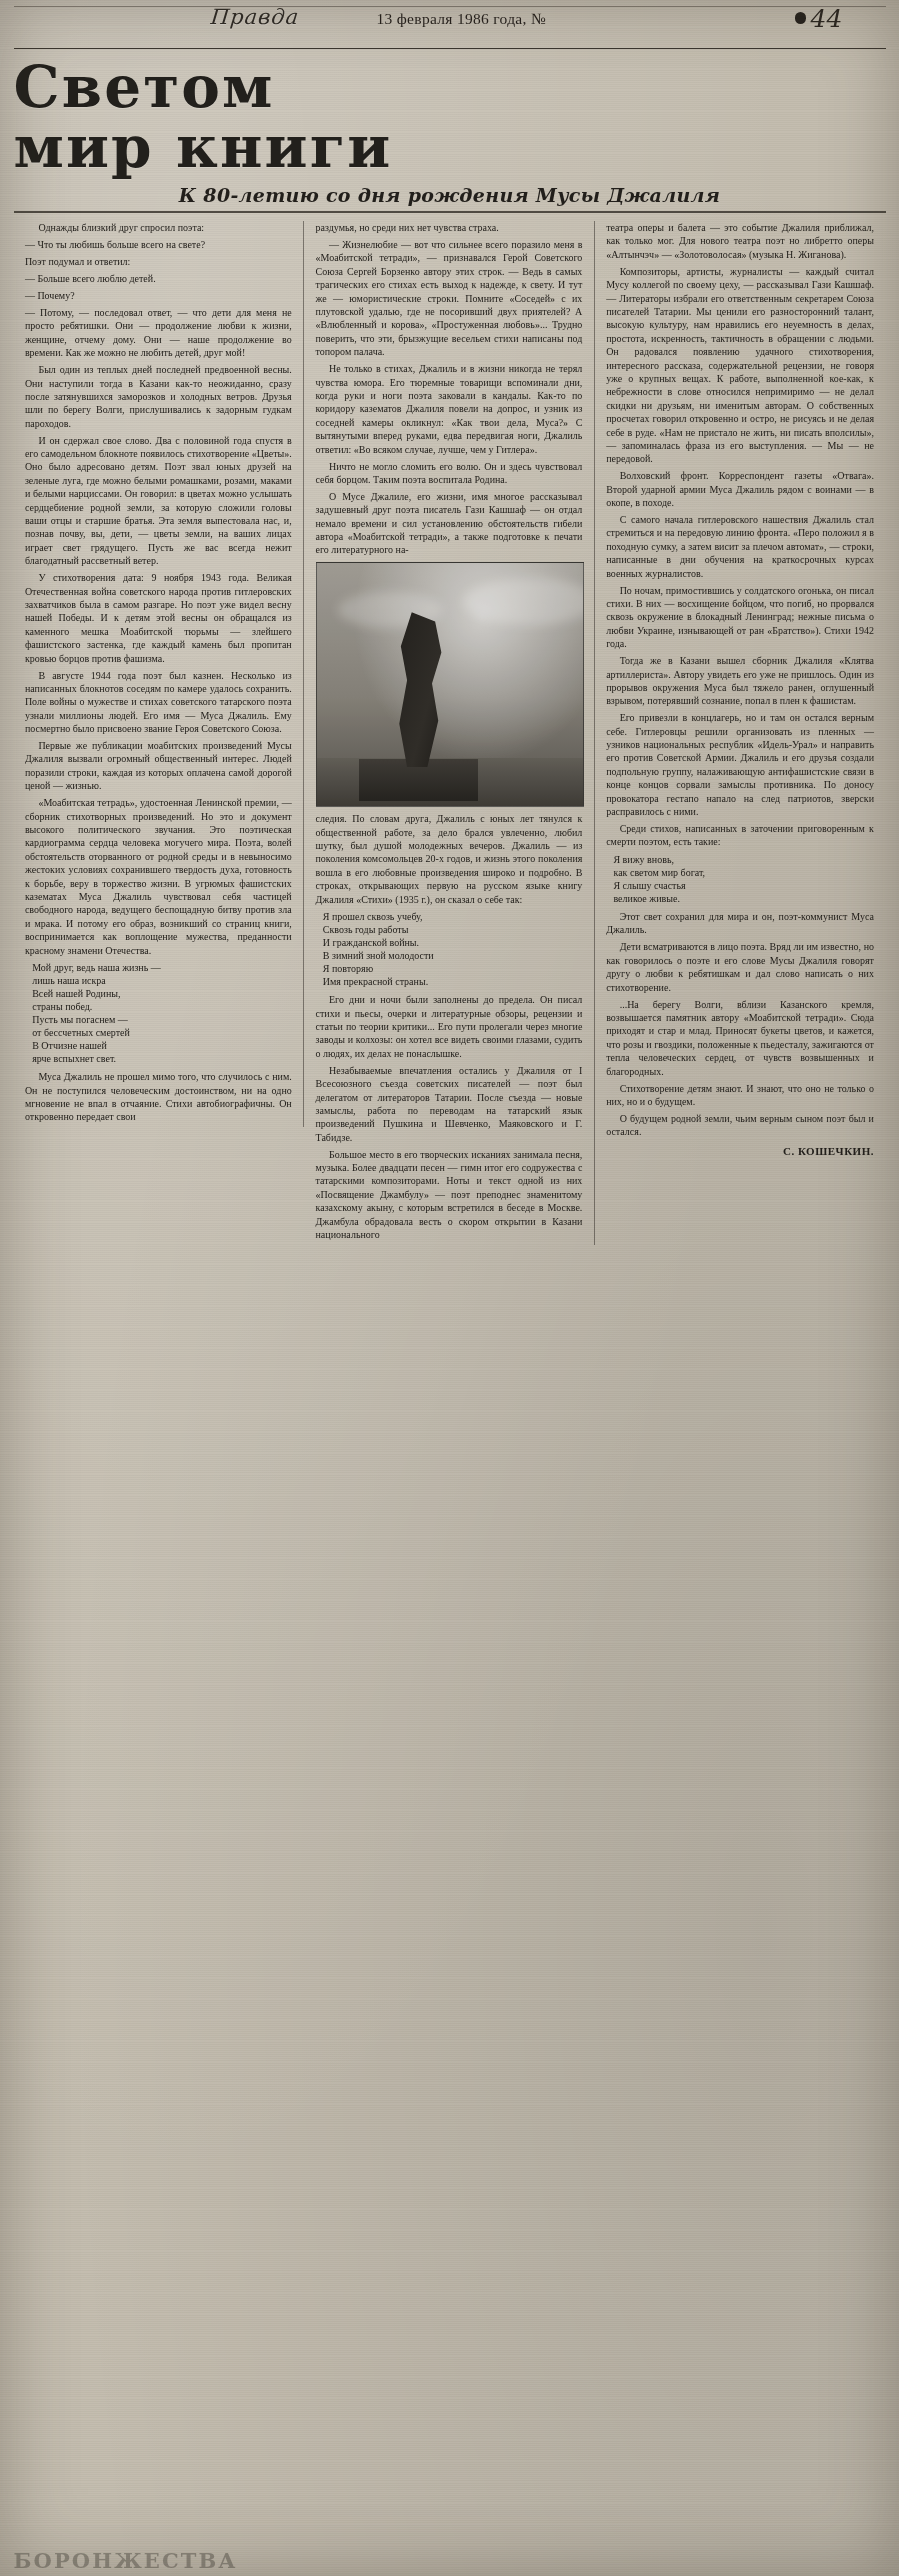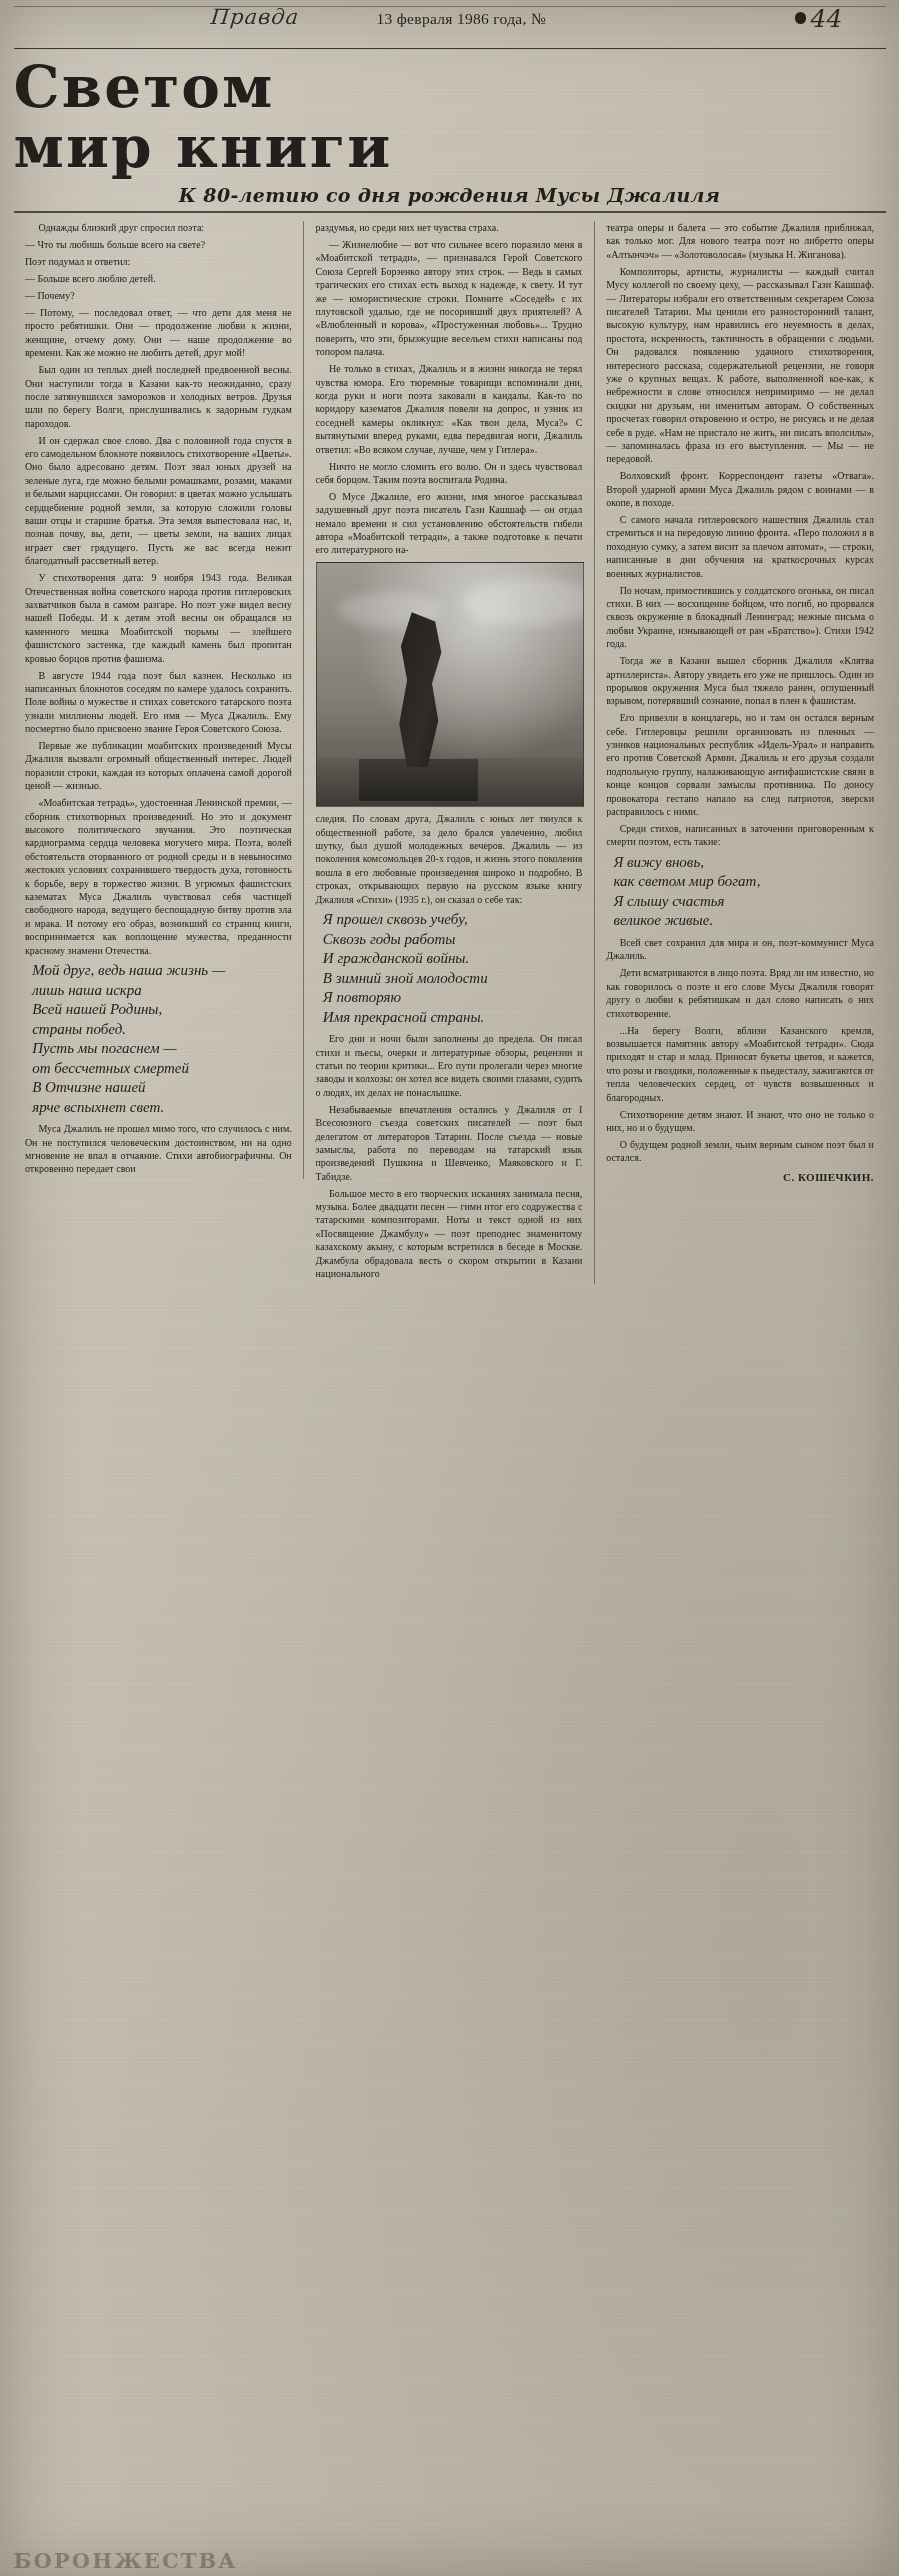--- a/index.html
+++ b/index.html
@@ -107,22 +107,21 @@
     color:#23201c;
     text-align:justify;
     hyphens:auto;
   }
   .col.c1{border-right:1px solid rgba(55,50,43,.55);}
   .col.c2{border-right:1px solid rgba(55,50,43,.55);}
   .col p{margin:0 0 3.6px 0;text-indent:13.5px;}
   .col p.noind{text-indent:0;}
   .verse{
     margin:4.1px 0 5.2px 7.3px;
-    font-style:italic;
-    font-size:15px;
+    font-size:10px;
     line-height:1.3;
     text-indent:0;
     text-align:left;
   }
   .verse div{text-indent:0;}
   .sign{
     text-align:right;
     font-weight:bold;
     font-size:11px;
     margin-top:5.2px;
@@ -278,21 +277,21 @@
       <p>Его привезли в концлагерь, но и там он остался верным себе. Гитлеровцы решили организовать из пленных — узников национальных республик «Идель-Урал» и направить его против Советской Армии. Джалиль и его друзья создали подпольную группу, налаживающую антифашистские связи в конце концов сорвали замыслы противника. По доносу провокатора гестапо напало на след патриотов, зверски расправилось с ними.</p>
       <p>Среди стихов, написанных в заточении приговоренным к смерти поэтом, есть такие:</p>
 
       <div class="verse">
         <div>Я вижу вновь,</div>
         <div>    как светом мир богат,</div>
         <div>Я слышу счастья</div>
         <div>    великое живые.</div>
       </div>
 
-      <p>Всей свет сохранил для мира и он, поэт-коммунист Муса Джалиль.</p>
+      <p>Этот свет сохранил для мира и он, поэт-коммунист Муса Джалиль.</p>
       <p>Дети всматриваются в лицо поэта. Вряд ли им известно, но как говорилось о поэте и его слове Мусы Джалиля говорят другу о любви к ребятишкам и дал слово написать о них стихотворение.</p>
       <p>...На берегу Волги, вблизи Казанского кремля, возвышается памятник автору «Моабитской тетради». Сюда приходят и стар и млад. Приносят букеты цветов, и кажется, что розы и гвоздики, положенные к пьедесталу, зажигаются от тепла человеческих сердец, от чувств возвышенных и благородных.</p>
       <p>Стихотворение детям знают. И знают, что оно не только о них, но и о будущем.</p>
       <p>О будущем родной земли, чьим верным сыном поэт был и остался.</p>
 
       <div class="sign">С. КОШЕЧКИН.</div>
     </div>
 
   </div>
 

